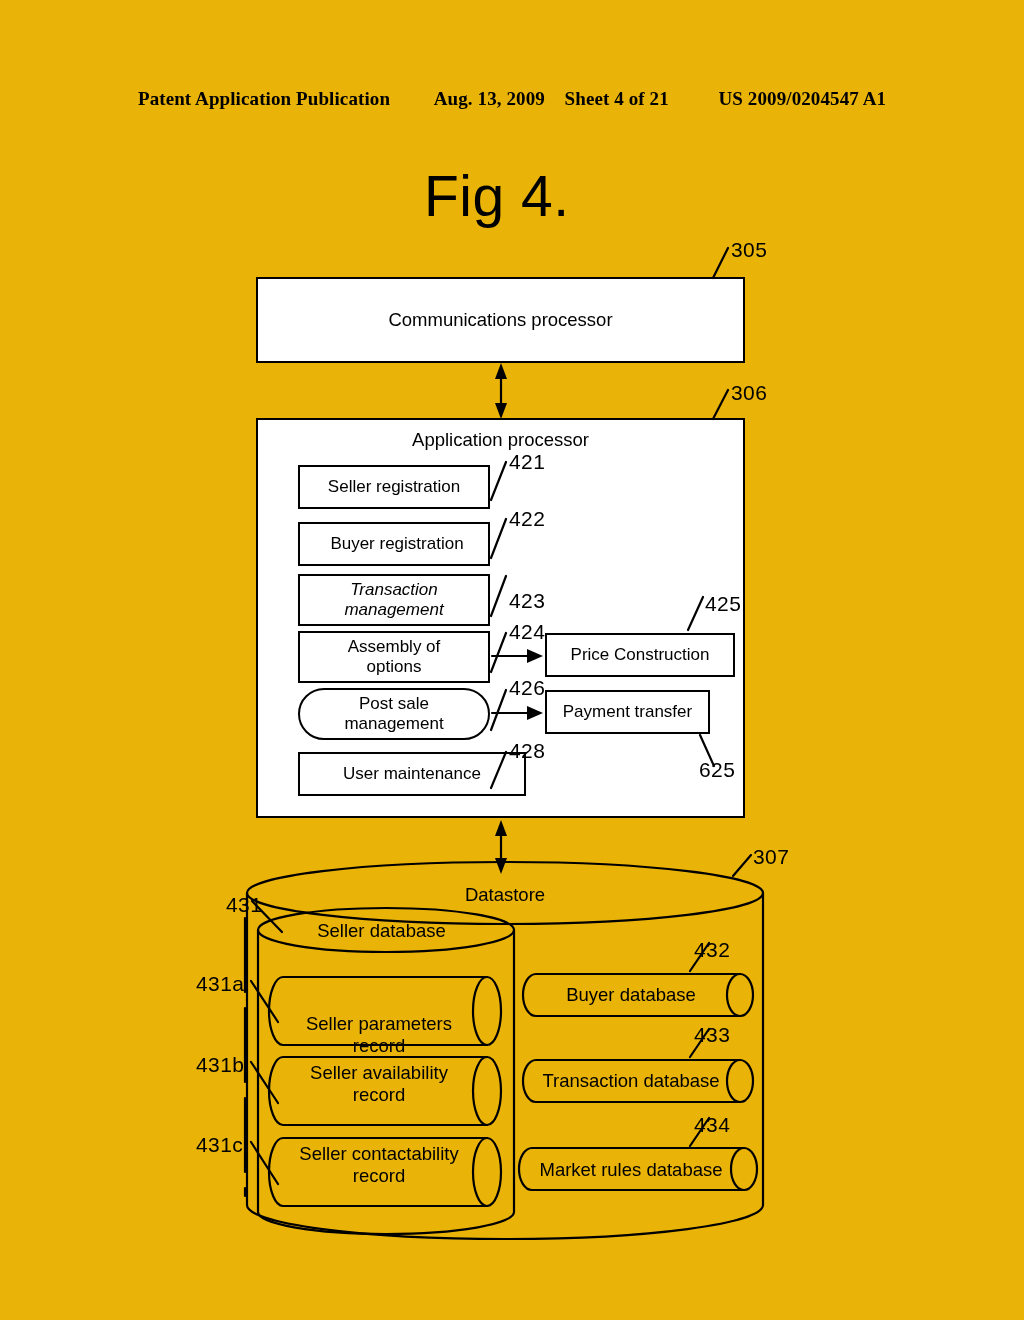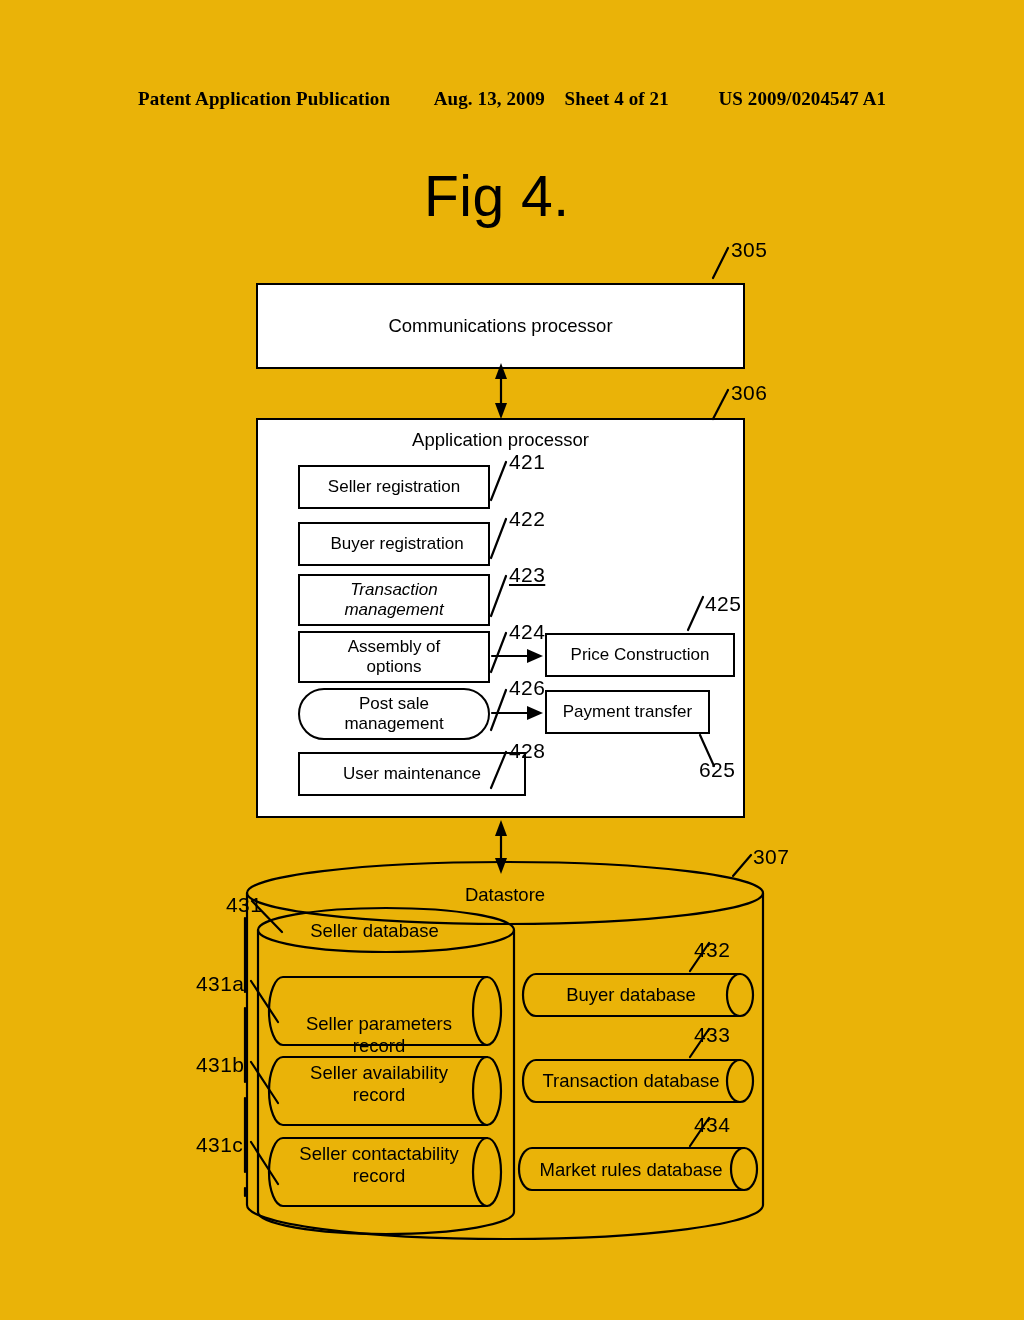--- a/index.html
+++ b/index.html
@@ -110,21 +110,21 @@
     <span class="hdr-gap-a"></span>
     <span>Aug. 13, 2009</span>
     <span class="hdr-gap-b"></span>
     <span>Sheet 4 of 21</span>
     <span class="hdr-gap-c"></span>
     <span>US 2009/0204547 A1</span>
   </div>
 
   <div class="fig-title">Fig 4.</div>
 
-  <div class="rect" style="left:256px; top:277px; width:489px; height:86px;margin-top:6px;">
+  <div class="rect" style="left:256px; top:277px; width:489px; height:86px;">
     <div class="boxlabel-top" style="top:30px;">Communications processor</div>
   </div>
   <div class="ref" style="left:731px; top:238px;">305</div>
 
   <div class="rect" style="left:256px; top:418px; width:489px; height:400px;">
     <div class="boxlabel-top" style="top:9px;">Application processor</div>
   </div>
   <div class="ref" style="left:731px; top:381px;">306</div>
 
   <div class="rect-inner" style="left:298px; top:465px; width:192px; height:44px;">
@@ -134,21 +134,21 @@
 
   <div class="rect-inner" style="left:298px; top:522px; width:192px; height:44px;padding-left:6px;">
     <span>Buyer registration</span>
   </div>
   <div class="ref" style="left:509px; top:507px;">422</div>
 
   <div class="rect-inner" style="left:298px; top:574px; width:192px; height:52px; white-space:pre-line;font-style:italic;">
     <span style="white-space:pre-line;">Transaction
 management</span>
   </div>
-  <div class="ref" style="left:509px; top:563px;text-decoration:underline;">423</div>
+  <div class="ref" style="left:509px; top:589px;">423</div>
 
   <div class="rect-inner" style="left:298px; top:631px; width:192px; height:52px; white-space:pre-line;">
     <span style="white-space:pre-line;">Assembly of
 options</span>
   </div>
   <div class="ref" style="left:509px; top:620px;">424</div>
 
   <div class="rect-inner" style="left:298px; top:688px; width:192px; height:52px; white-space:pre-line;border-radius:26px;">
     <span style="white-space:pre-line;">Post sale
 management</span>
@@ -166,21 +166,21 @@
   <div class="ref" style="left:705px; top:592px;">425</div>
 
   <div class="rect-inner" style="left:545px; top:690px; width:165px; height:44px;">
     <span>Payment transfer</span>
   </div>
   <div class="ref" style="left:699px; top:758px;">625</div>
 
   <div class="cyl-text" style="left:255px; top:884px; width:500px;">Datastore</div>
   <div class="ref" style="left:753px; top:845px;">307</div>
 
-  <div class="cyl-text" style="left:247px; top:920px; width:255px;">Seller database</div>
+  <div class="cyl-text" style="left:254px; top:920px; width:255px;">Seller database</div>
   <div class="ref" style="left:226px; top:893px;">431</div>
 
   <div class="cyl-text" style="left:268px; top:982px; width:222px;margin-top:31px;">Seller parameters
 record</div>
   <div class="ref" style="left:196px; top:972px;">431a</div>
 
   <div class="cyl-text" style="left:268px; top:1062px; width:222px;">Seller availability
 record</div>
   <div class="ref" style="left:196px; top:1053px;">431b</div>
 

